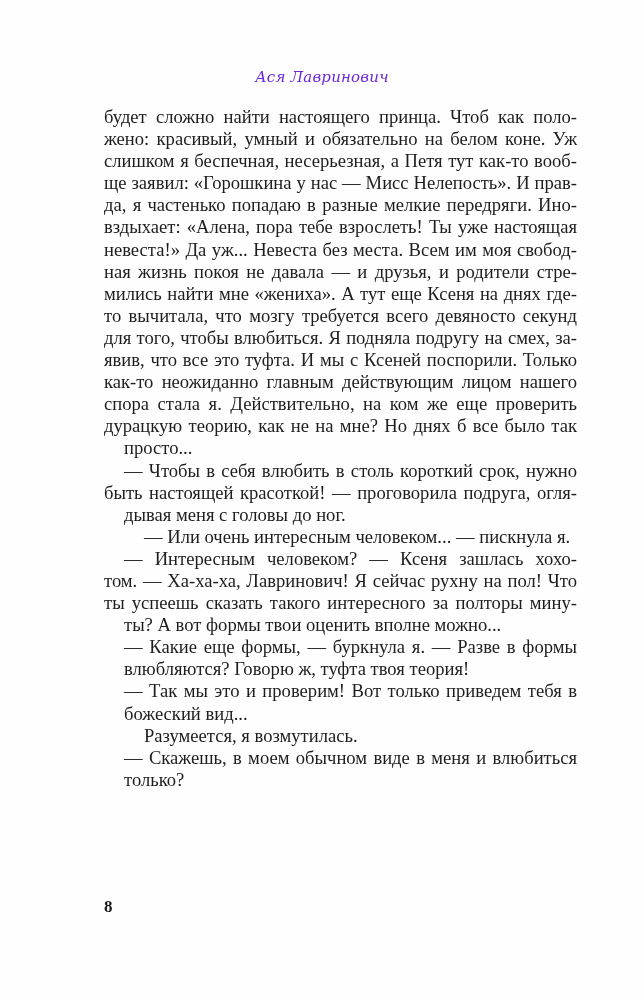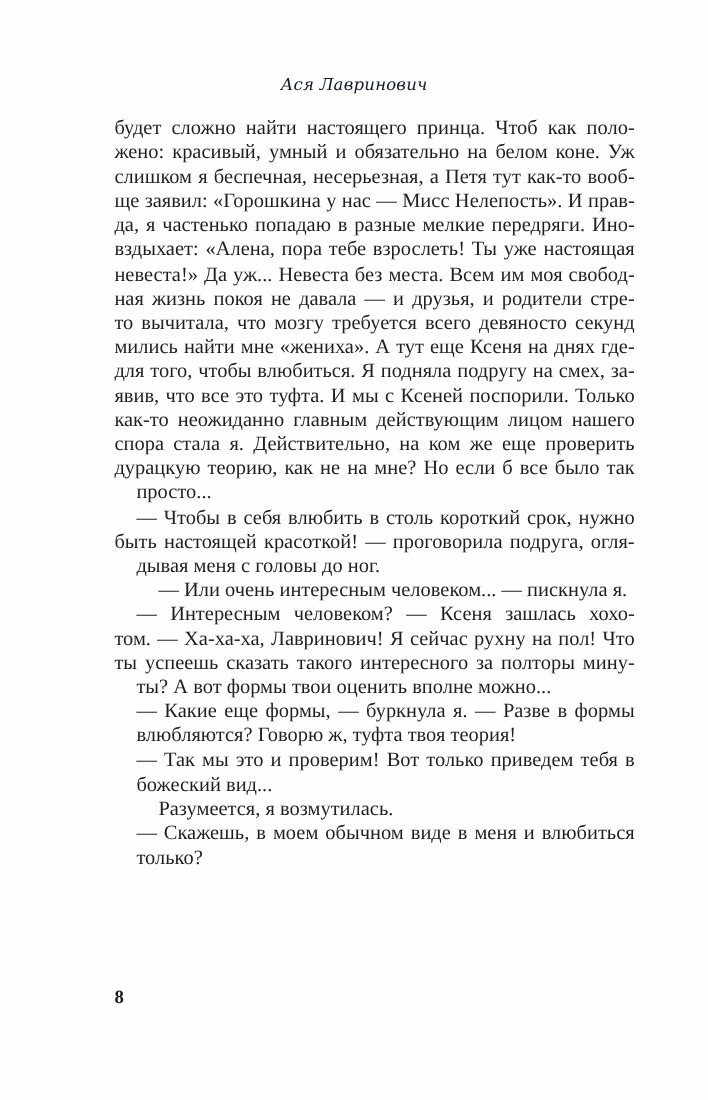--- a/index.html
+++ b/index.html
@@ -2,21 +2,21 @@
 <html><head>
 <meta charset="utf-8">
 <style>
   html, body { margin: 0; padding: 0; background: #ffffff; }
   body { width: 644px; height: 1000px; position: relative; overflow: hidden; }
   .page { position: absolute; left: 0; top: 0; width: 644px; height: 1000px; background: #fefefe; }
   .running-head {
     position: absolute; left: 0; width: 644px; top: 68px;
     text-align: center;
     font-family: "DejaVu Serif", serif; font-style: italic;
-    font-size: 15px; color: #0f172a; letter-spacing: 0.2px;
+    font-size: 15px; color: #6d28d9; letter-spacing: 0.2px;
   }
   .text-block {
     position: absolute; left: 104px; top: 106px; width: 473px;
     font-family: "Liberation Serif", serif; font-size: 18.6px;
     color: #1e1e1e;
   }
   .line {
     height: 22.1px; line-height: 22.1px; white-space: nowrap;
     text-align: justify; text-align-last: justify;
   }
@@ -36,27 +36,27 @@
 
   <div class="text-block" id="text-block">
       <div class="line"><span>будет сложно найти настоящего принца. Чтоб как поло-</span></div>
       <div class="line"><span>жено: красивый, умный и обязательно на белом коне. Уж</span></div>
       <div class="line"><span>слишком я беспечная, несерьезная, а Петя тут как-то вооб-</span></div>
       <div class="line"><span>ще заявил: «Горошкина у нас — Мисс Нелепость». И прав-</span></div>
       <div class="line"><span>да, я частенько попадаю в разные мелкие передряги. Ино-</span></div>
       <div class="line"><span>вздыхает: «Алена, пора тебе взрослеть! Ты уже настоящая</span></div>
       <div class="line"><span>невеста!» Да уж... Невеста без места. Всем им моя свобод-</span></div>
       <div class="line"><span>ная жизнь покоя не давала — и друзья, и родители стре-</span></div>
+      <div class="line"><span>мились найти мне «жениха». А тут еще Ксеня на днях где-</span></div>
       <div class="line"><span>то вычитала, что мозгу требуется всего девяносто секунд</span></div>
-      <div class="line"><span>мились найти мне «жениха». А тут еще Ксеня на днях где-</span></div>
       <div class="line"><span>для того, чтобы влюбиться. Я подняла подругу на смех, за-</span></div>
       <div class="line"><span>явив, что все это туфта. И мы с Ксеней поспорили. Только</span></div>
       <div class="line"><span>как-то неожиданно главным действующим лицом нашего</span></div>
       <div class="line"><span>спора стала я. Действительно, на ком же еще проверить</span></div>
-      <div class="line"><span>дурацкую теорию, как не на мне? Но если б все было так</span></div>
+      <div class="line"><span>дурацкую теорию, как не на мне? Но днях б все было так</span></div>
       <div class="line last">просто...</div>
       <div class="line indent"><span>— Чтобы в себя влюбить в столь короткий срок, нужно</span></div>
       <div class="line"><span>быть настоящей красоткой! — проговорила подруга, огля-</span></div>
       <div class="line last">дывая меня с головы до ног.</div>
       <div class="line indent last">— Или очень интересным человеком... — пискнула я.</div>
       <div class="line indent"><span>— Интересным человеком? — Ксеня зашлась хохо-</span></div>
       <div class="line"><span>том. — Ха-ха-ха, Лавринович! Я сейчас рухну на пол! Что</span></div>
       <div class="line"><span>ты успеешь сказать такого интересного за полторы мину-</span></div>
       <div class="line last">ты? А вот формы твои оценить вполне можно...</div>
       <div class="line indent"><span>— Какие еще формы, — буркнула я. — Разве в формы</span></div>

